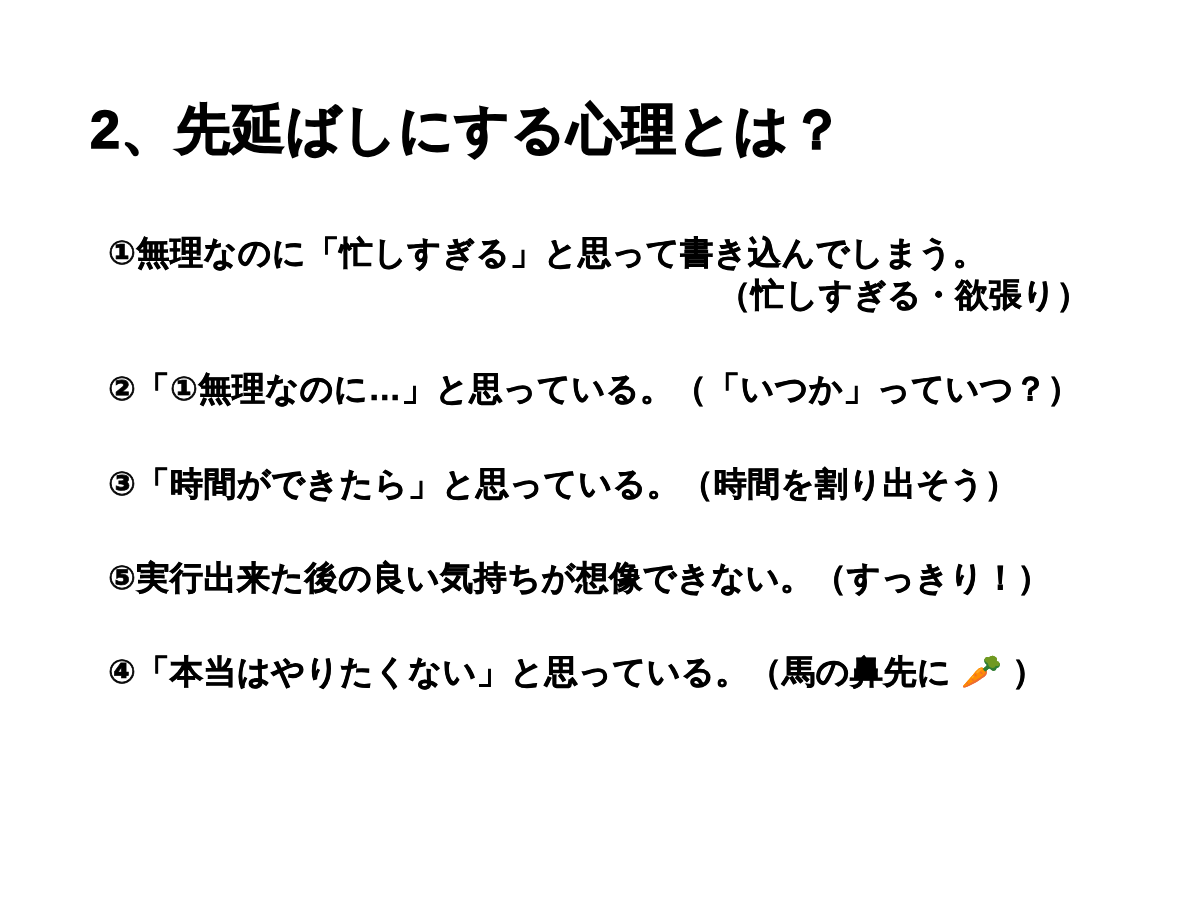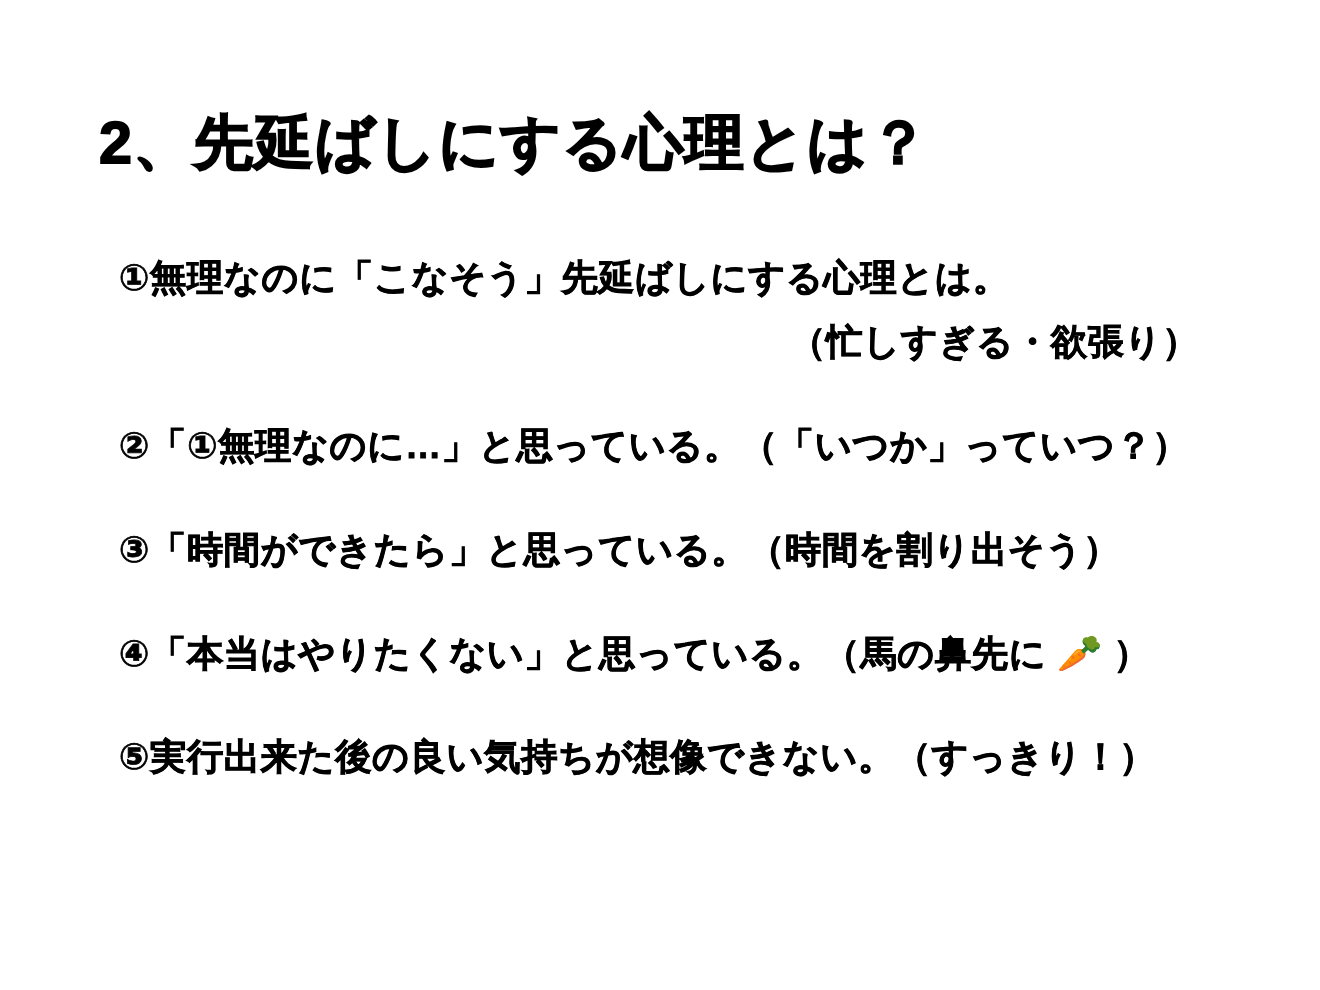--- a/index.html
+++ b/index.html
@@ -50,47 +50,47 @@
   .list-item:last-child {
     margin-bottom: 0;
   }
   .item-line {
     display: block;
     white-space: nowrap;
   }
   .item-line.indent-right {
     text-align: right;
     padding-right: 18px;
-    margin-top: 16px;
+    margin-top: 0;
   }
 </style>
 </head>
 <body>
 
 <div class="slide">
 
   <h1 class="slide-title">2、先延ばしにする心理とは？</h1>
 
   <div class="body-list">
 
     <div class="list-item">
-      <span class="item-line">①無理なのに「こなそう」先延ばしにする心理とは。</span>
+      <span class="item-line">①無理なのに「忙しすぎる」と思って書き込んでしまう。</span>
       <span class="item-line indent-right">（忙しすぎる・欲張り）</span>
     </div>
 
     <div class="list-item">
       <span class="item-line">②「①無理なのに…」と思っている。（「いつか」っていつ？）</span>
     </div>
 
     <div class="list-item">
       <span class="item-line">③「時間ができたら」と思っている。（時間を割り出そう）</span>
     </div>
 
     <div class="list-item">
-      <span class="item-line">④「本当はやりたくない」と思っている。（馬の鼻先に 🥕 ）</span>
+      <span class="item-line">⑤実行出来た後の良い気持ちが想像できない。（すっきり！）</span>
     </div>
 
     <div class="list-item">
-      <span class="item-line">⑤実行出来た後の良い気持ちが想像できない。（すっきり！）</span>
+      <span class="item-line">④「本当はやりたくない」と思っている。（馬の鼻先に 🥕 ）</span>
     </div>
 
   </div>
 </div>
 
 </body></html>

